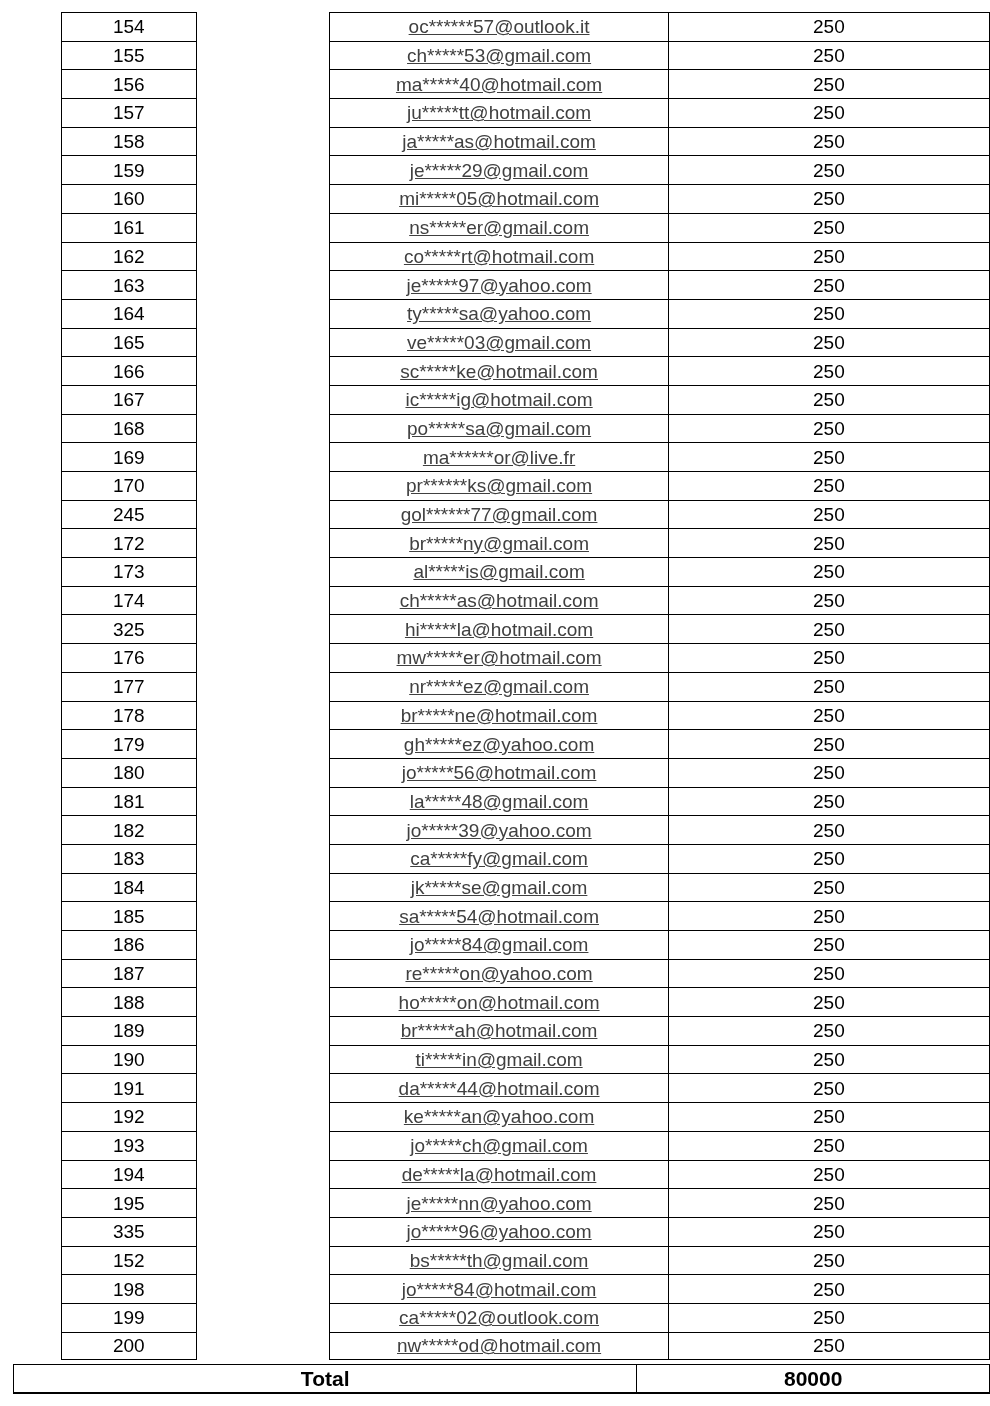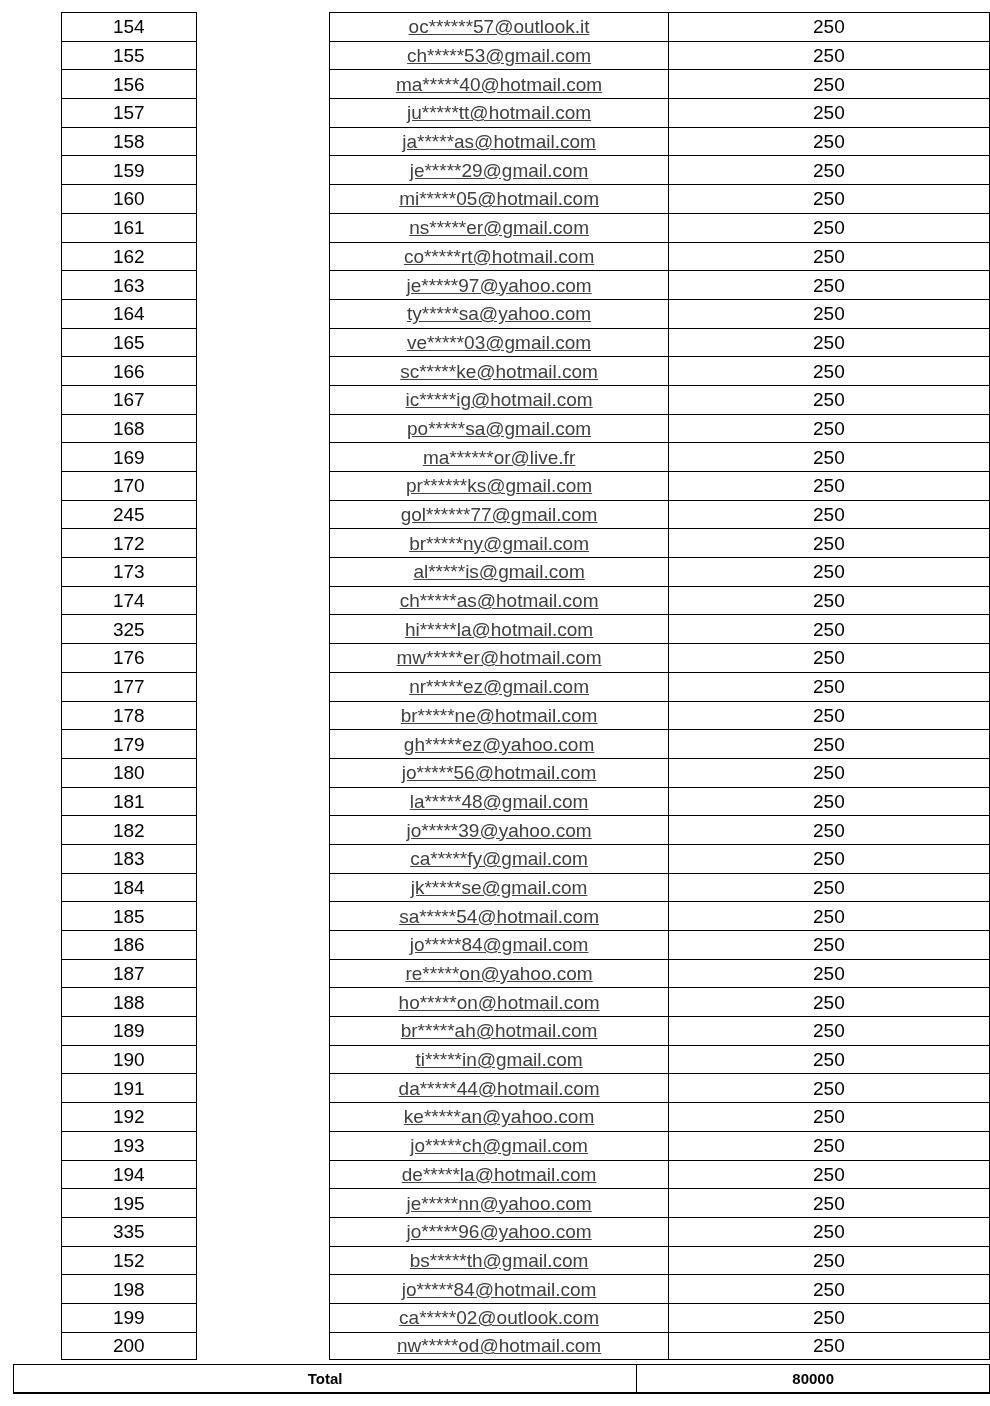--- a/index.html
+++ b/index.html
@@ -66,21 +66,21 @@
     display: flex;
     margin-top: 4px;
     height: 30px;
     font-weight: bold;
   }
   .total-cell {
     box-sizing: border-box;
     display: flex;
     align-items: center;
     justify-content: center;
-    font-size: 15px;
+    font-size: 21px;
     border-top: 1.5px solid #000;
     border-bottom: 2.5px solid #000;
   }
   .total-left {
     width: 631px;
     border-left: 1.5px solid #000;
   }
   .total-right {
     width: 358px;
     border-left: 1.5px solid #000;

